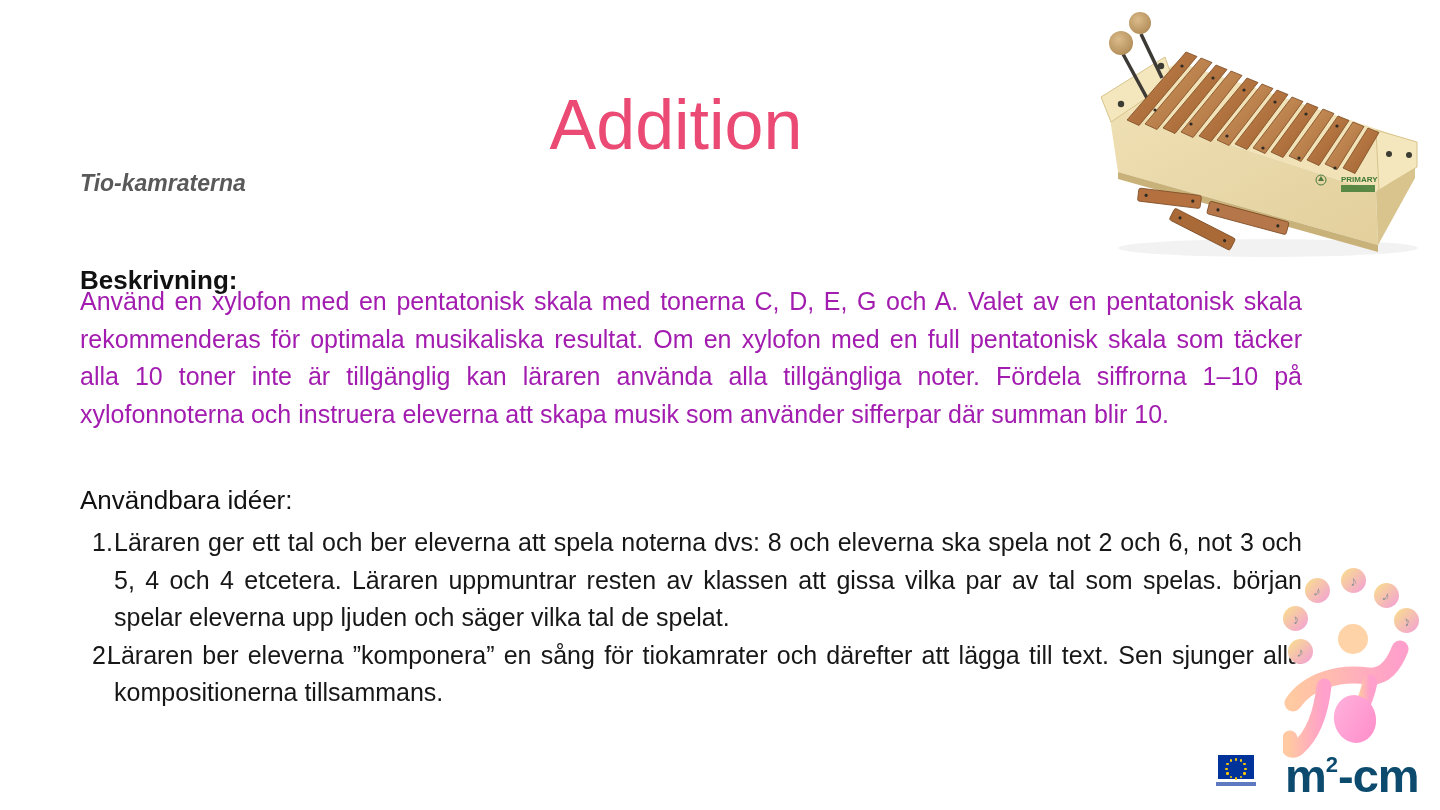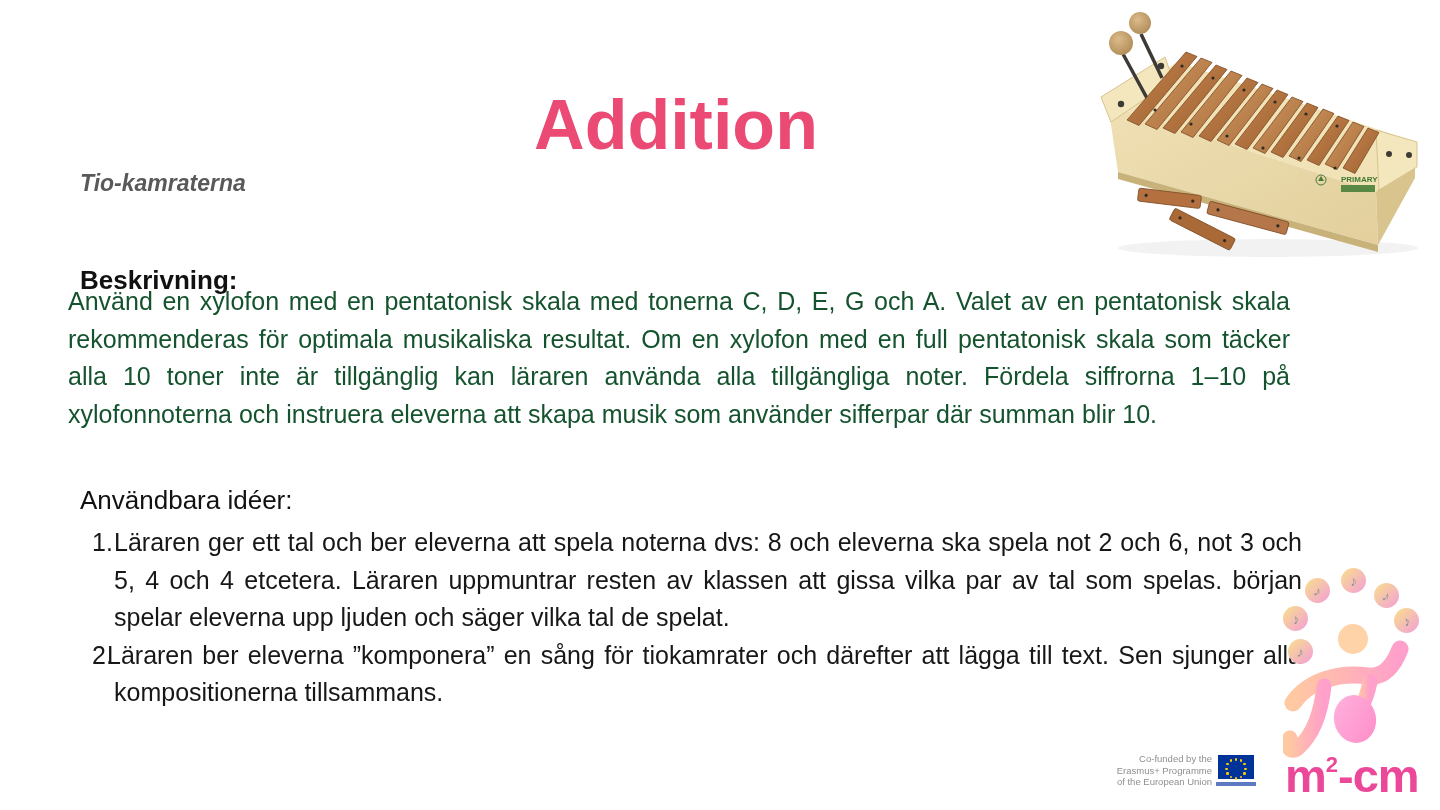--- a/index.html
+++ b/index.html
@@ -6,37 +6,37 @@
   body{
     width:1440px;height:810px;background:#ffffff;overflow:hidden;
     font-family:"Liberation Sans","DejaVu Sans",sans-serif;
     -webkit-font-smoothing:antialiased;
   }
   .slide{position:relative;width:1440px;height:810px;background:#fff;}
 
   
   .title{
     position:absolute;top:38px;left:0;width:1352px;text-align:center;
-    font-size:70px;font-weight:bold;color:#EA4A73;letter-spacing:0px;
+    font-size:70px;font-weight:normal;color:#EA4A73;letter-spacing:0px;
   }
 
   
   .subtitle{
     position:absolute;left:80px;top:170px;
     font-size:23px;font-weight:bold;color:#595959;font-style:italic;
   }
 
   
   .desc-heading{
     position:absolute;left:80px;top:237px;
     font-size:26px;font-weight:bold;color:#111111;margin-top:28px;
   }
   .desc-body{
-    position:absolute;left:68px;top:258px;width:1222px;
-    font-size:25px;line-height:37.5px;color:#14532d;
+    position:absolute;left:80px;top:258px;width:1222px;
+    font-size:25px;line-height:37.5px;color:#a21caf;
     text-align:justify;text-justify:inter-word;
   }
 
   
   .ideas-heading{
     position:absolute;left:80px;top:485px;
     font-size:26px;font-weight:normal;color:#111111;
   }
   .ideas-list{
     position:absolute;left:80px;top:524px;width:1222px;
@@ -82,21 +82,21 @@
     background:#003399;
   }
   .eu-flag .star{
     position:absolute;width:2.6px;height:2.6px;background:#FFCC00;border-radius:50%;
   }
   .eu-bar{
     position:absolute;left:1216px;top:782px;width:40px;height:4px;background:#5d79c0;
   }
   .brand{
     position:absolute;left:1285px;top:740px;width:140px;
-    color:#ec4899;font-weight:bold;font-size:47px;letter-spacing:-1px;
+    color:#0c4a6e;font-weight:bold;font-size:47px;letter-spacing:-1px;
     line-height:50px;
   }
   .brand sup{font-size:22px;vertical-align:20px;letter-spacing:0;}
 </style>
 </head>
 <body>
 
 <div class="slide">
 
   <h1 class="title">Addition</h1>
@@ -239,25 +239,20 @@
         <span>♪</span>
       </div>
     <div class="note-ball nb5">
         <span>♪</span>
       </div>
     <div class="note-ball nb6">
         <span>♪</span>
       </div>
   </div>
 
-  <div class="eu-credit">
-    <div>Co-funded by the</div>
-    <div>Erasmus+ Programme</div>
-    <div>of the European Union</div>
-  </div>
   <div class="eu-flag">
     <div class="star" style="left:16.7px;top:3px;"></div>
     <div class="star" style="left:21.5px;top:4.3px;"></div>
     <div class="star" style="left:25px;top:7.8px;"></div>
     <div class="star" style="left:26.3px;top:12.6px;"></div>
     <div class="star" style="left:25px;top:17.4px;"></div>
     <div class="star" style="left:21.5px;top:20.9px;"></div>
     <div class="star" style="left:16.7px;top:22.2px;"></div>
     <div class="star" style="left:11.9px;top:20.9px;"></div>
     <div class="star" style="left:8.4px;top:17.4px;"></div>

